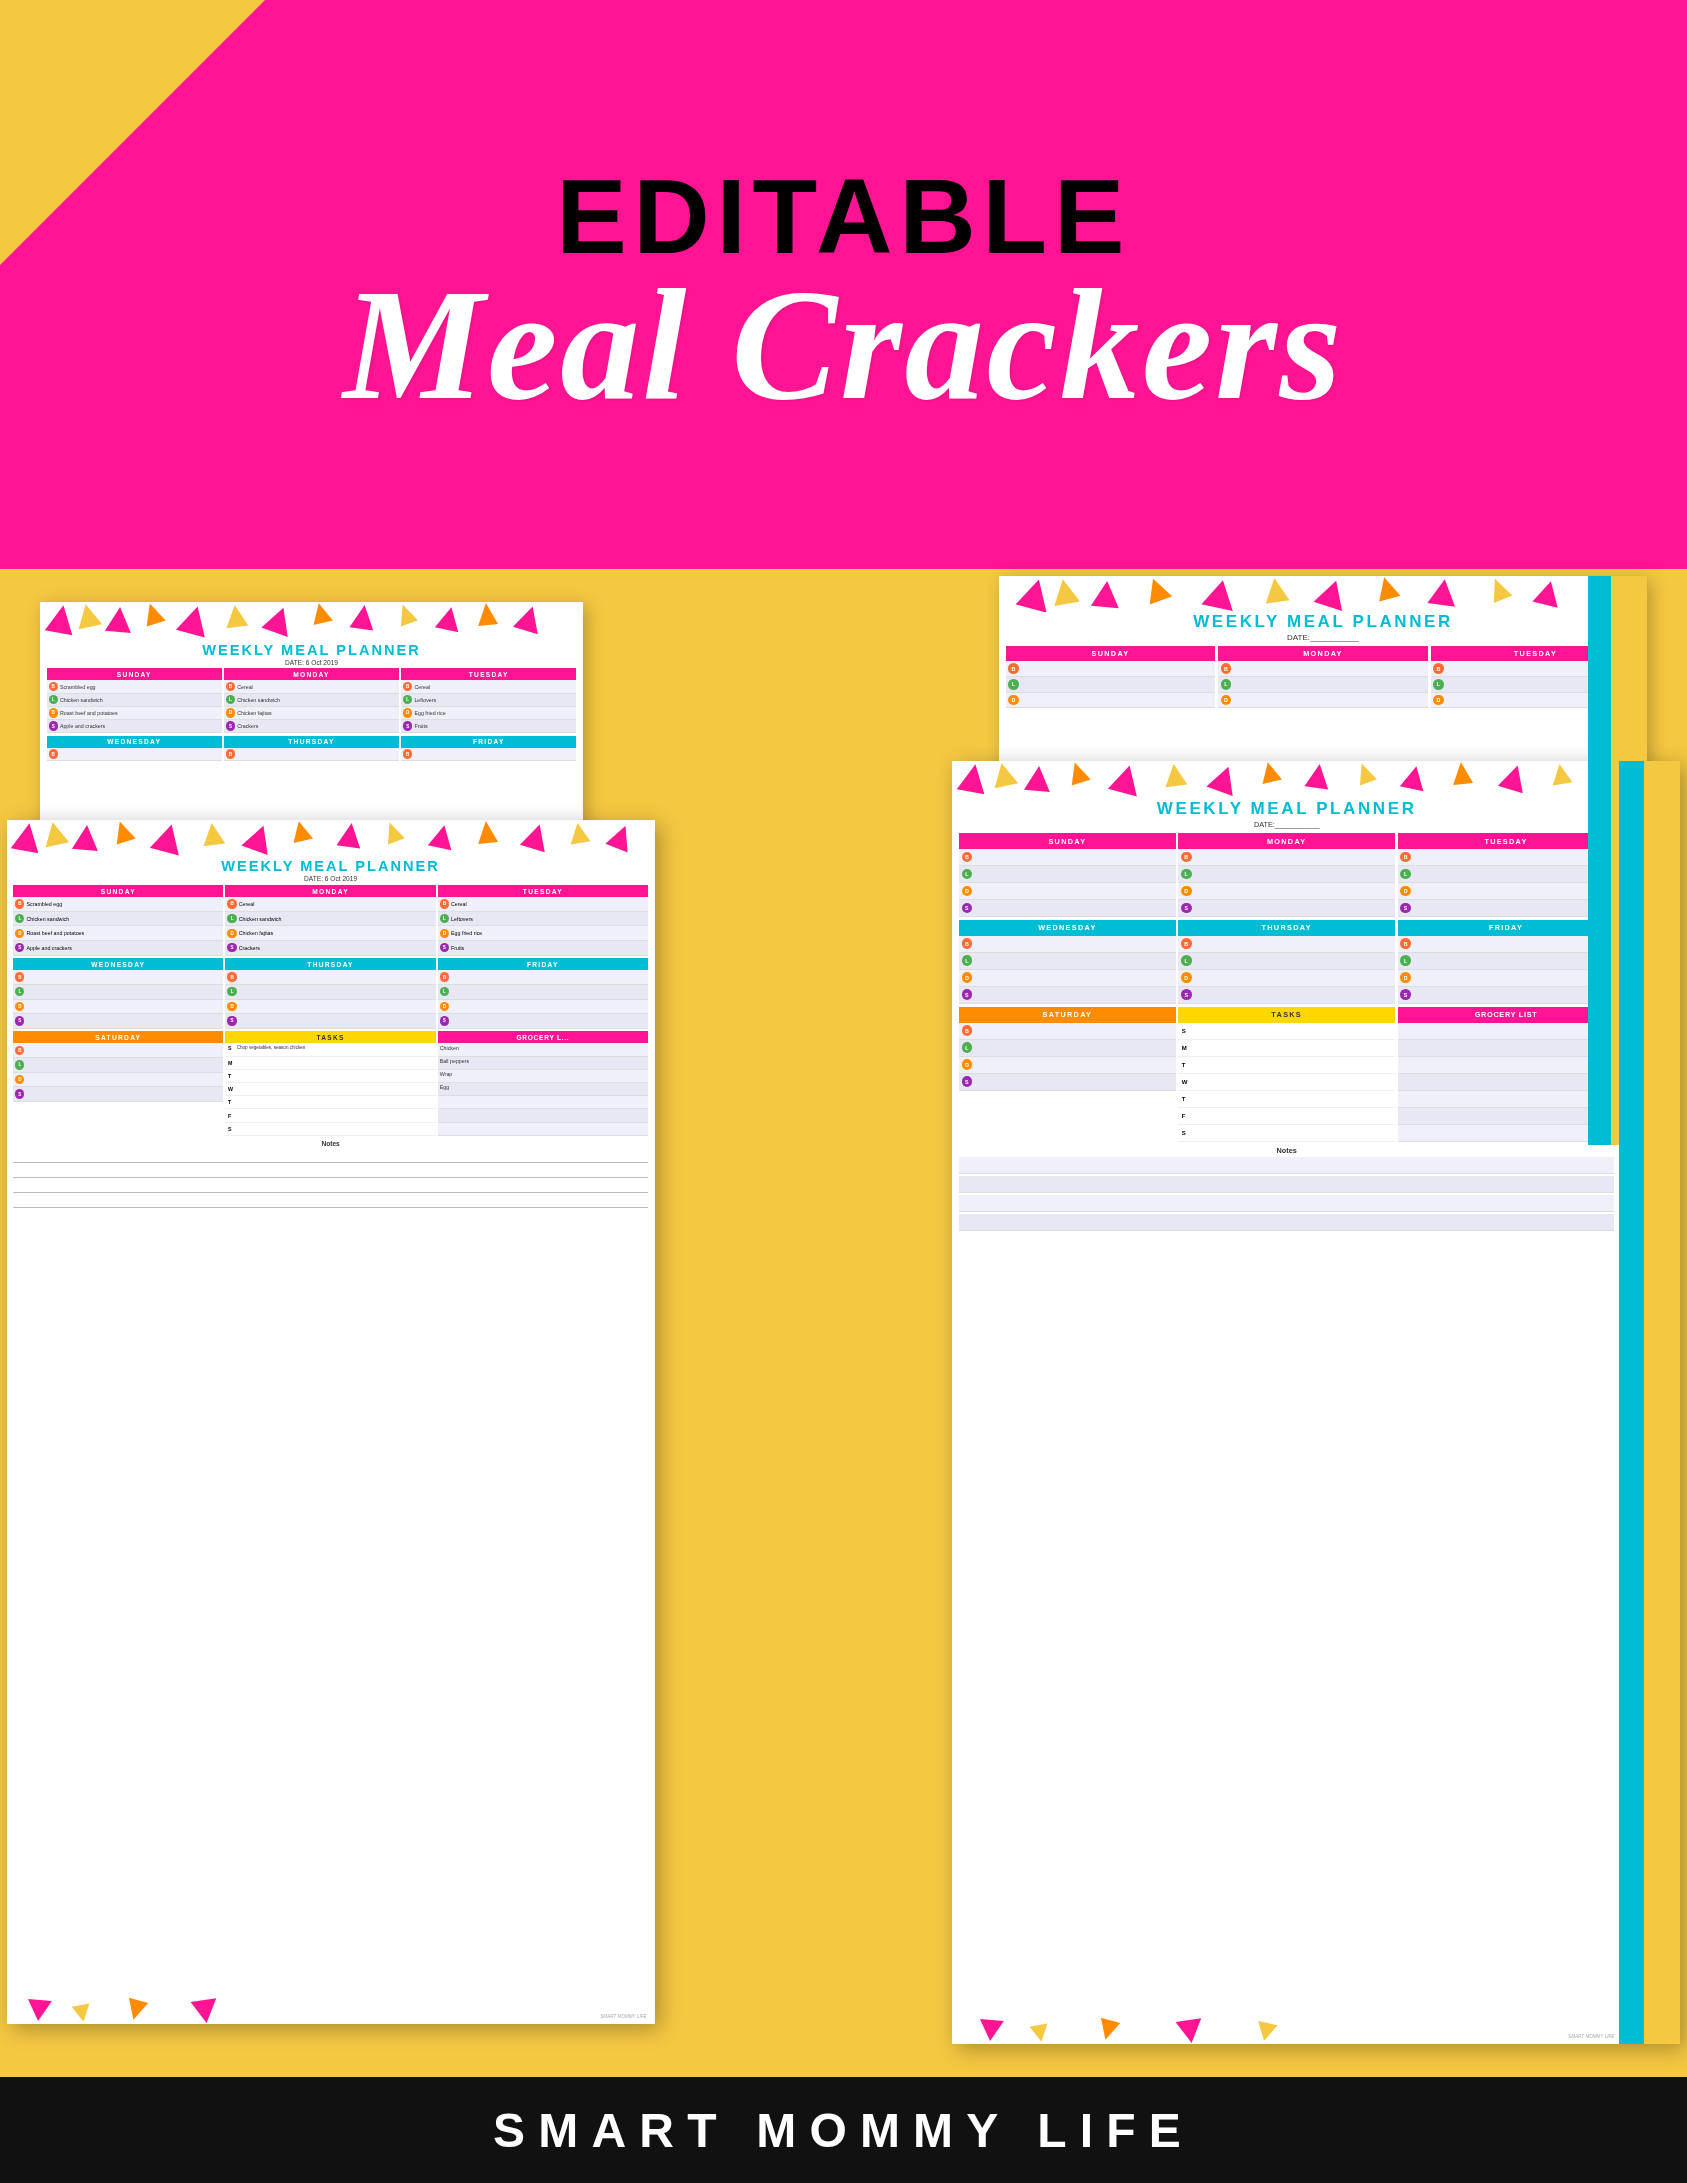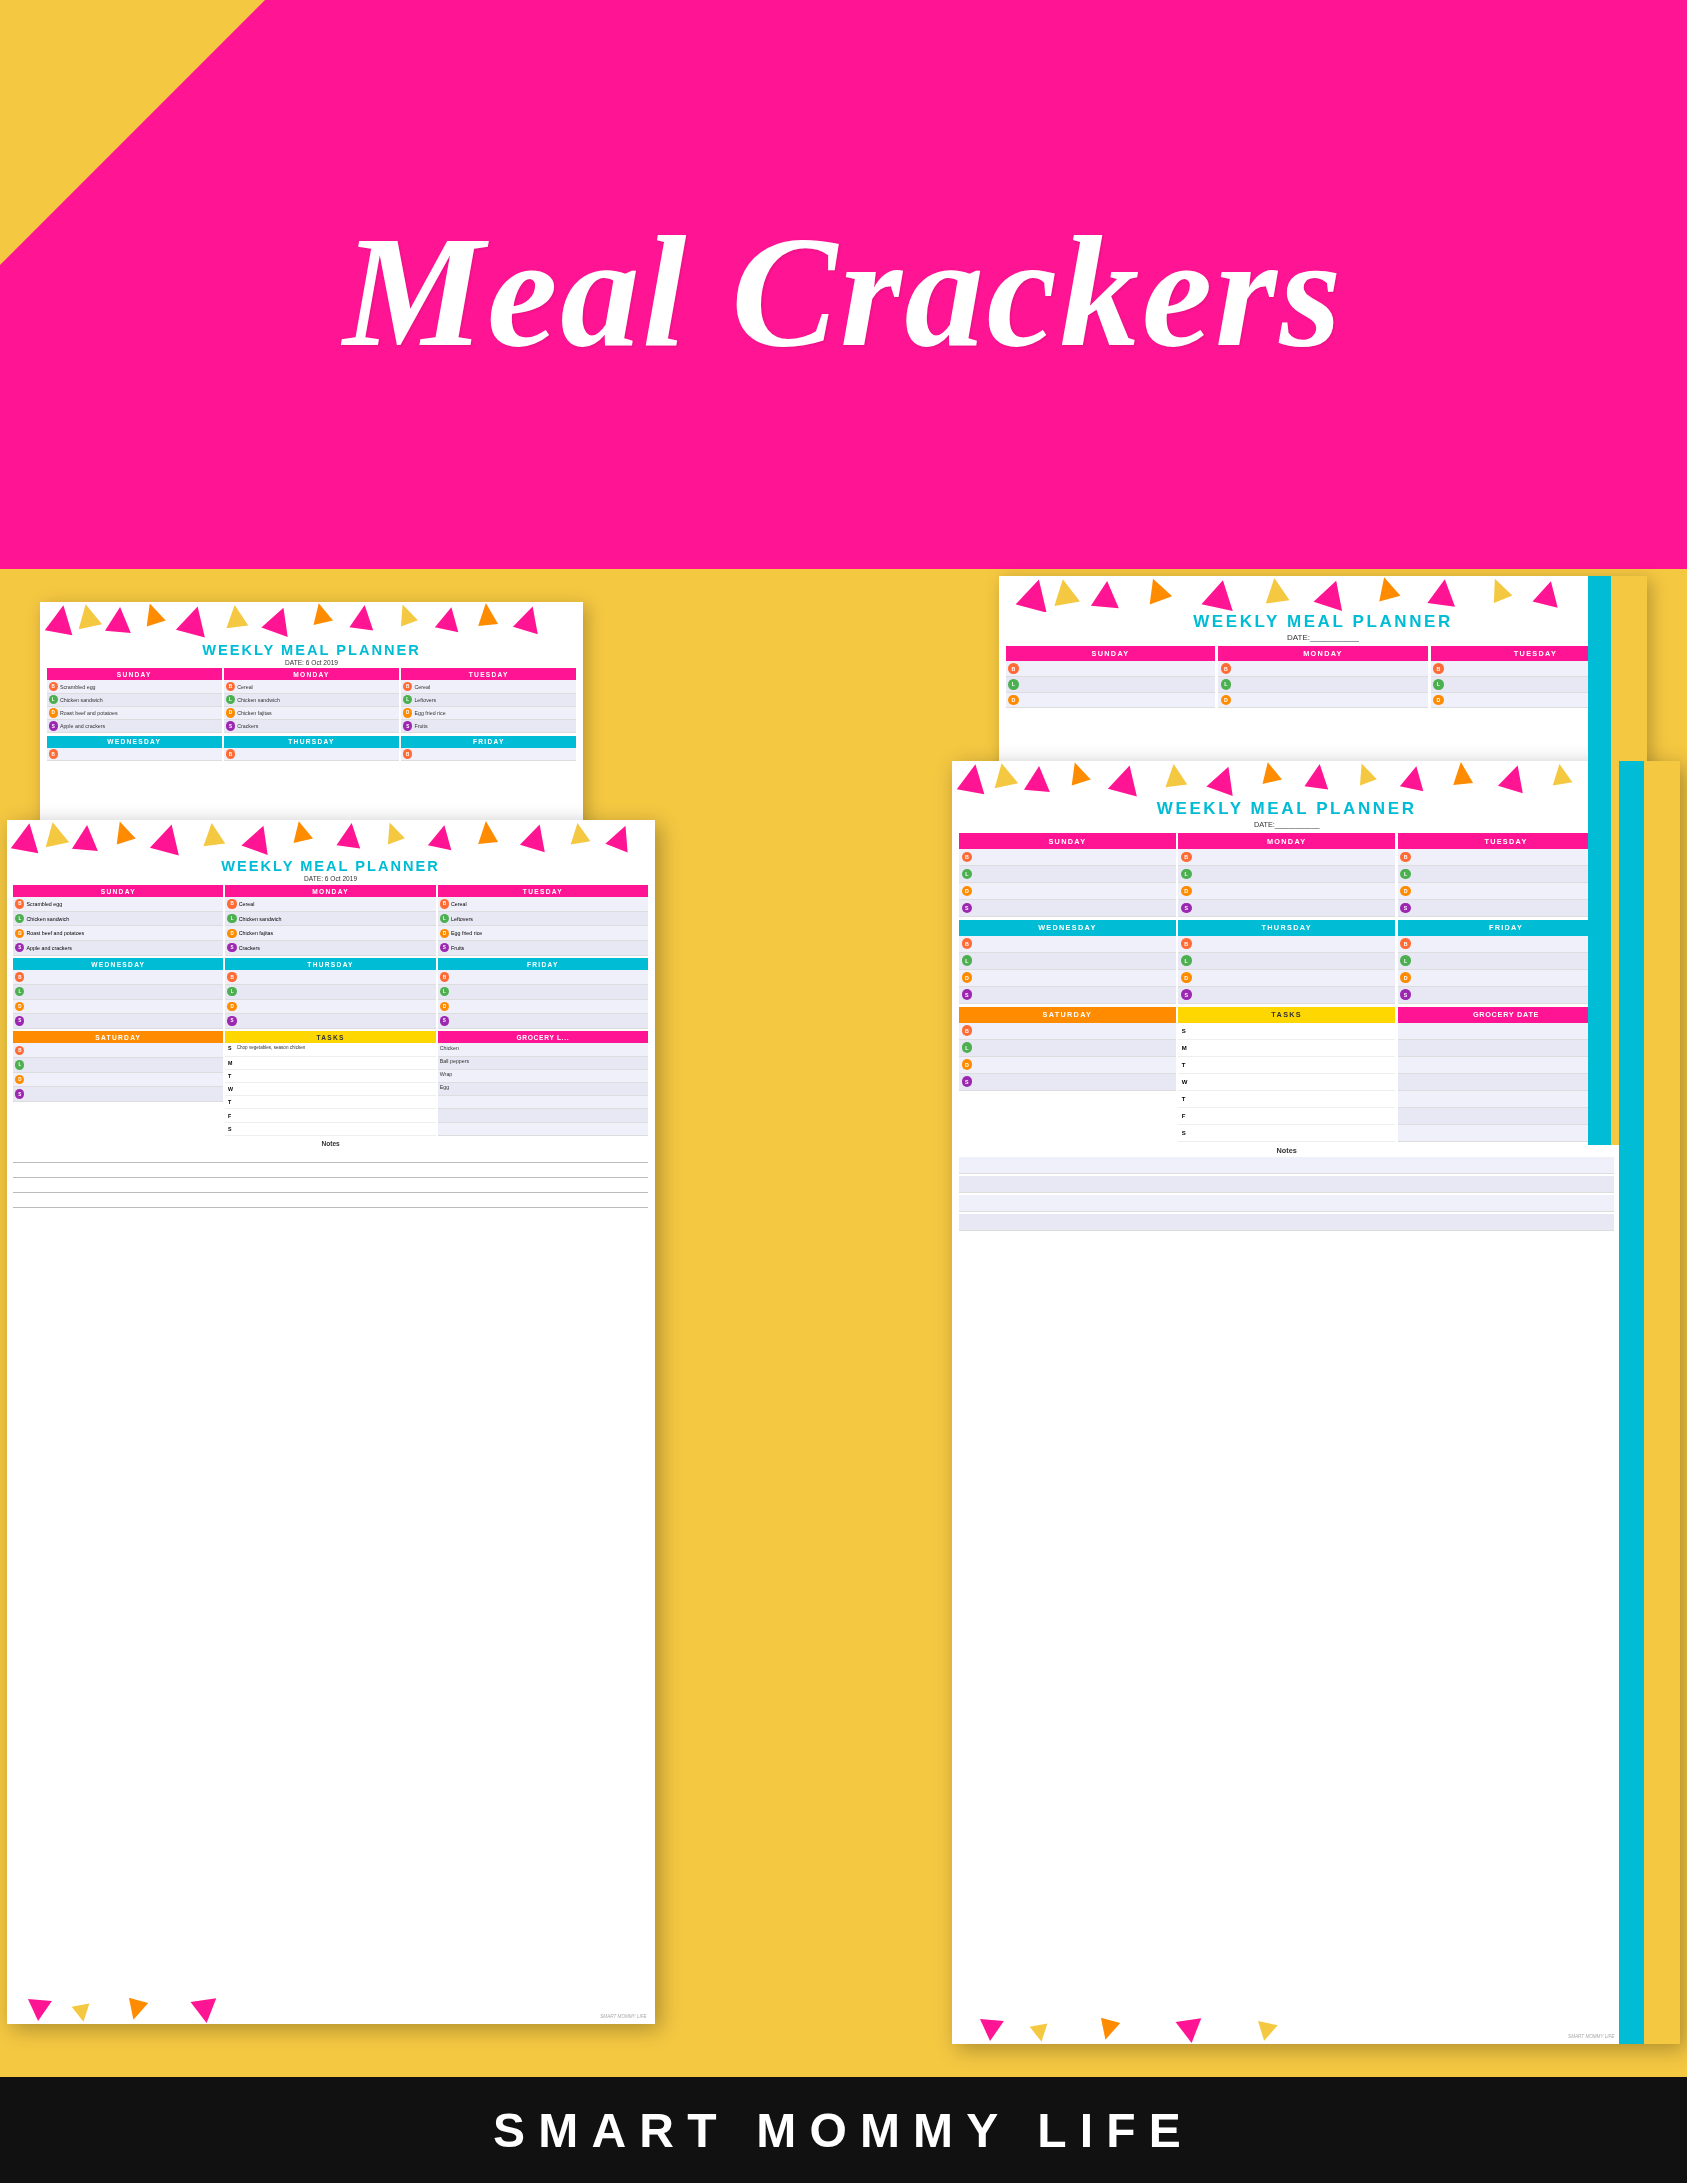--- a/index.html
+++ b/index.html
@@ -16,20 +16,21 @@
 <body>
 
 <div style="position:absolute;top:0;left:0;width:100%;height:100%;background:#F5C842;z-index:0;"></div>
 
 <div style="position:absolute;top:0;left:0;right:0;height:569px;background:#FF1493;z-index:1;">
 
   <div style="position:absolute;top:0;left:0;width:0;height:0;border-style:solid;border-width:265px 265px 0 0;border-color:#F5C842 transparent transparent transparent;z-index:2;"></div>
 </div>
 
 <div style="position:absolute;top:0;left:0;right:0;height:569px;z-index:3;display:flex;flex-direction:column;align-items:center;justify-content:center;padding-top:13.2px;">
+  <div style="font-size:106px;font-weight:900;color:#000;letter-spacing:6.6px;font-family:'Arial Black',sans-serif;line-height:1;text-transform:uppercase;">EDITABLE</div>
   <div style="font-size:159px;color:#fff;font-family:Georgia,serif;font-style:italic;font-weight:bold;line-height:0.95;letter-spacing:2.6px;text-shadow:1.3px 1.3px 2.6px rgba(0,0,0,0.1);">Meal Crackers</div>
 </div>
 
 <div style="position:absolute;bottom:0;left:0;right:0;height:106px;background:#111;z-index:10;display:flex;align-items:center;justify-content:center;">
   <span style="color:#fff;font-size:48px;font-weight:bold;letter-spacing:13.2px;font-family:Arial,sans-serif;text-transform:uppercase;">SMART MOMMY LIFE</span>
 </div>
 
 <div style="position:absolute;top:569px;left:0;right:0;bottom:106px;z-index:2;">
 
   <div style="position:absolute;top:6.6px;right:40px;width:648px;height:569px;background:#fff;box-shadow:4px 4px 16.5px rgba(0,0,0,0.25);overflow:hidden;">
@@ -572,21 +573,21 @@
               <span style="font-size:6px;font-weight:bold;margin-right:2.6px;width:8px;">T</span>
             </div>
           <div style="min-height:17px;border-bottom:0.7px solid #eee;padding:2px 3.3px;display:flex;align-items:center;">
               <span style="font-size:6px;font-weight:bold;margin-right:2.6px;width:8px;">F</span>
             </div>
           <div style="min-height:17px;border-bottom:0.7px solid #eee;padding:2px 3.3px;display:flex;align-items:center;">
               <span style="font-size:6px;font-weight:bold;margin-right:2.6px;width:8px;">S</span>
             </div>
         </div>
         <div>
-          <div style="background:#FF1493;color:#fff;text-align:center;font-size:7.3px;font-weight:bold;padding:3.3px 1.3px;letter-spacing:0.7px;">GROCERY DATE</div>
+          <div style="background:#FF1493;color:#fff;text-align:center;font-size:7.3px;font-weight:bold;padding:3.3px 1.3px;letter-spacing:0.7px;">GROCERY LIST</div>
           <div style="background:#F0F0FA;min-height:17px;border-bottom:0.7px solid #ddd;padding:2px;"></div>
           <div style="background:#E8E8F5;min-height:17px;border-bottom:0.7px solid #ddd;padding:2px;"></div>
           <div style="background:#F0F0FA;min-height:17px;border-bottom:0.7px solid #ddd;padding:2px;"></div>
           <div style="background:#E8E8F5;min-height:17px;border-bottom:0.7px solid #ddd;padding:2px;"></div>
           <div style="background:#F0F0FA;min-height:17px;border-bottom:0.7px solid #ddd;padding:2px;"></div>
           <div style="background:#E8E8F5;min-height:17px;border-bottom:0.7px solid #ddd;padding:2px;"></div>
           <div style="background:#F0F0FA;min-height:17px;border-bottom:0.7px solid #ddd;padding:2px;"></div>
         </div>
       </div>
 

